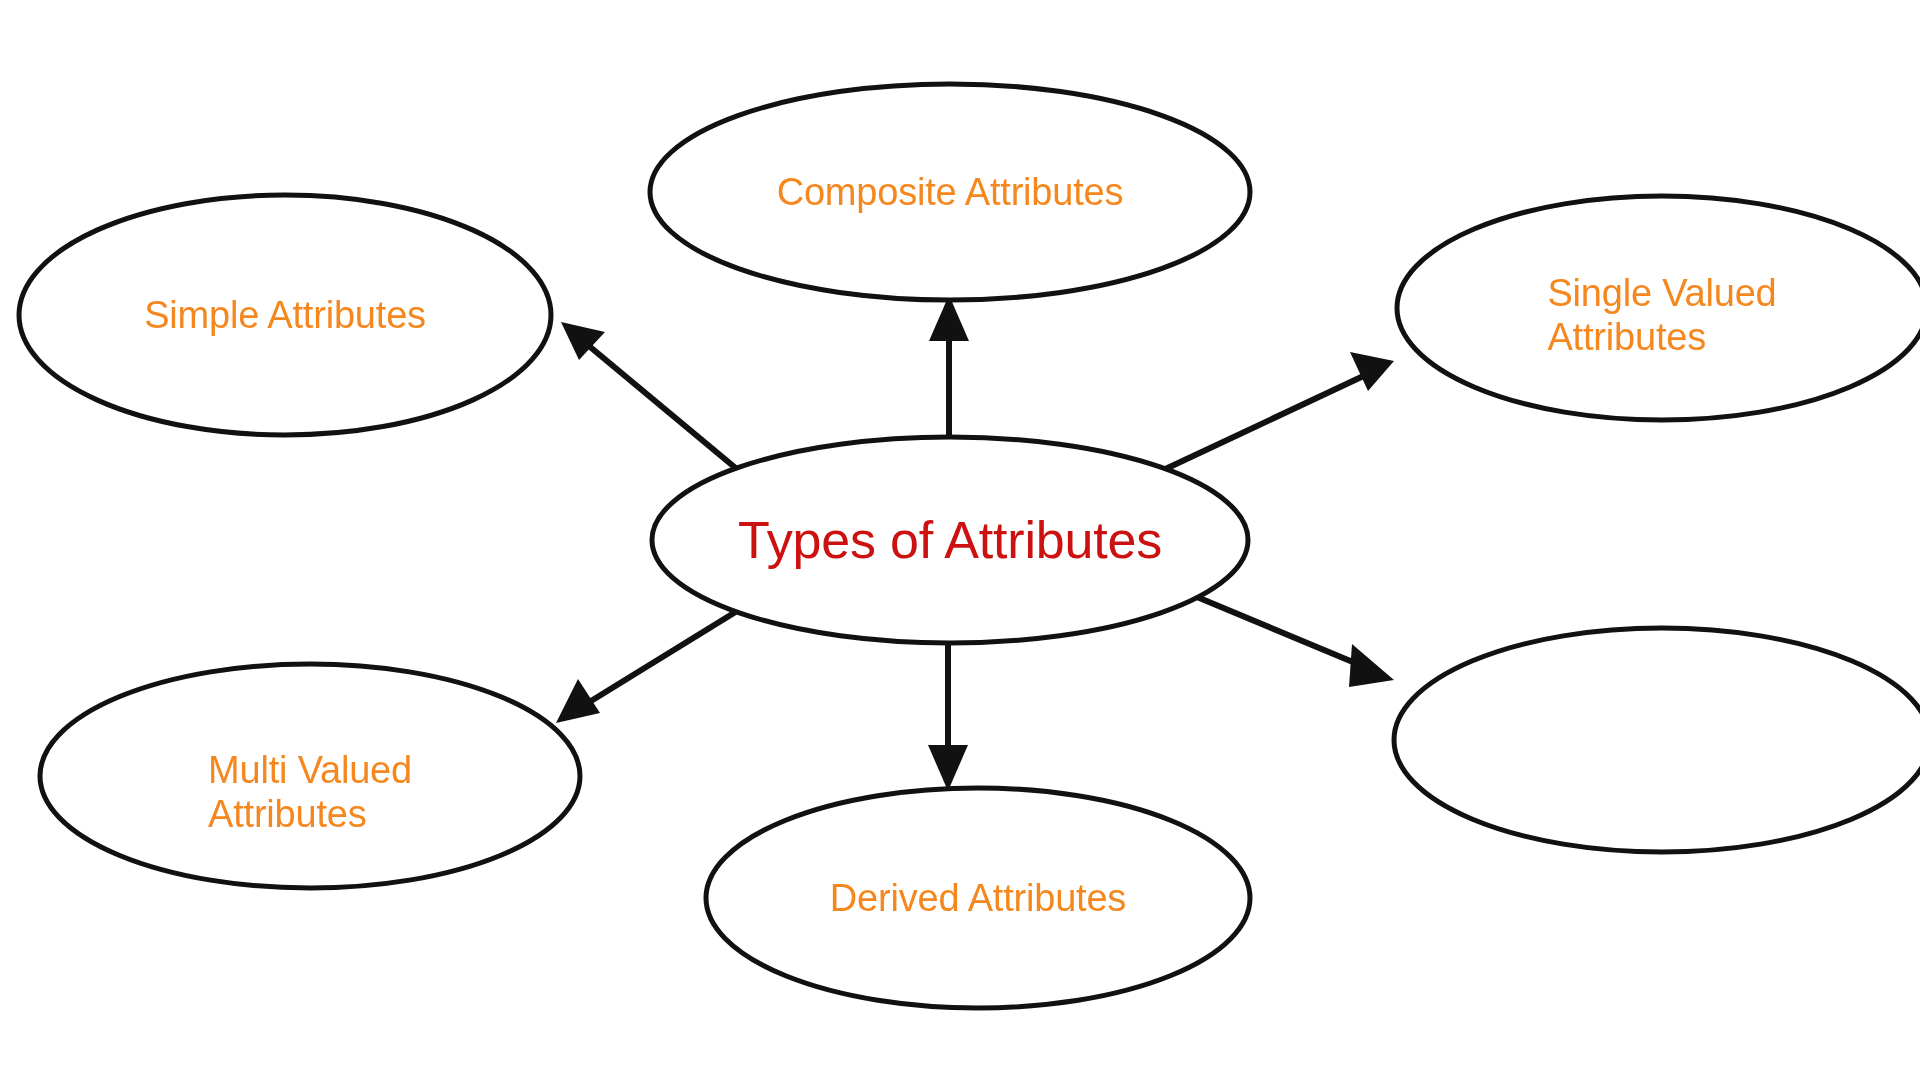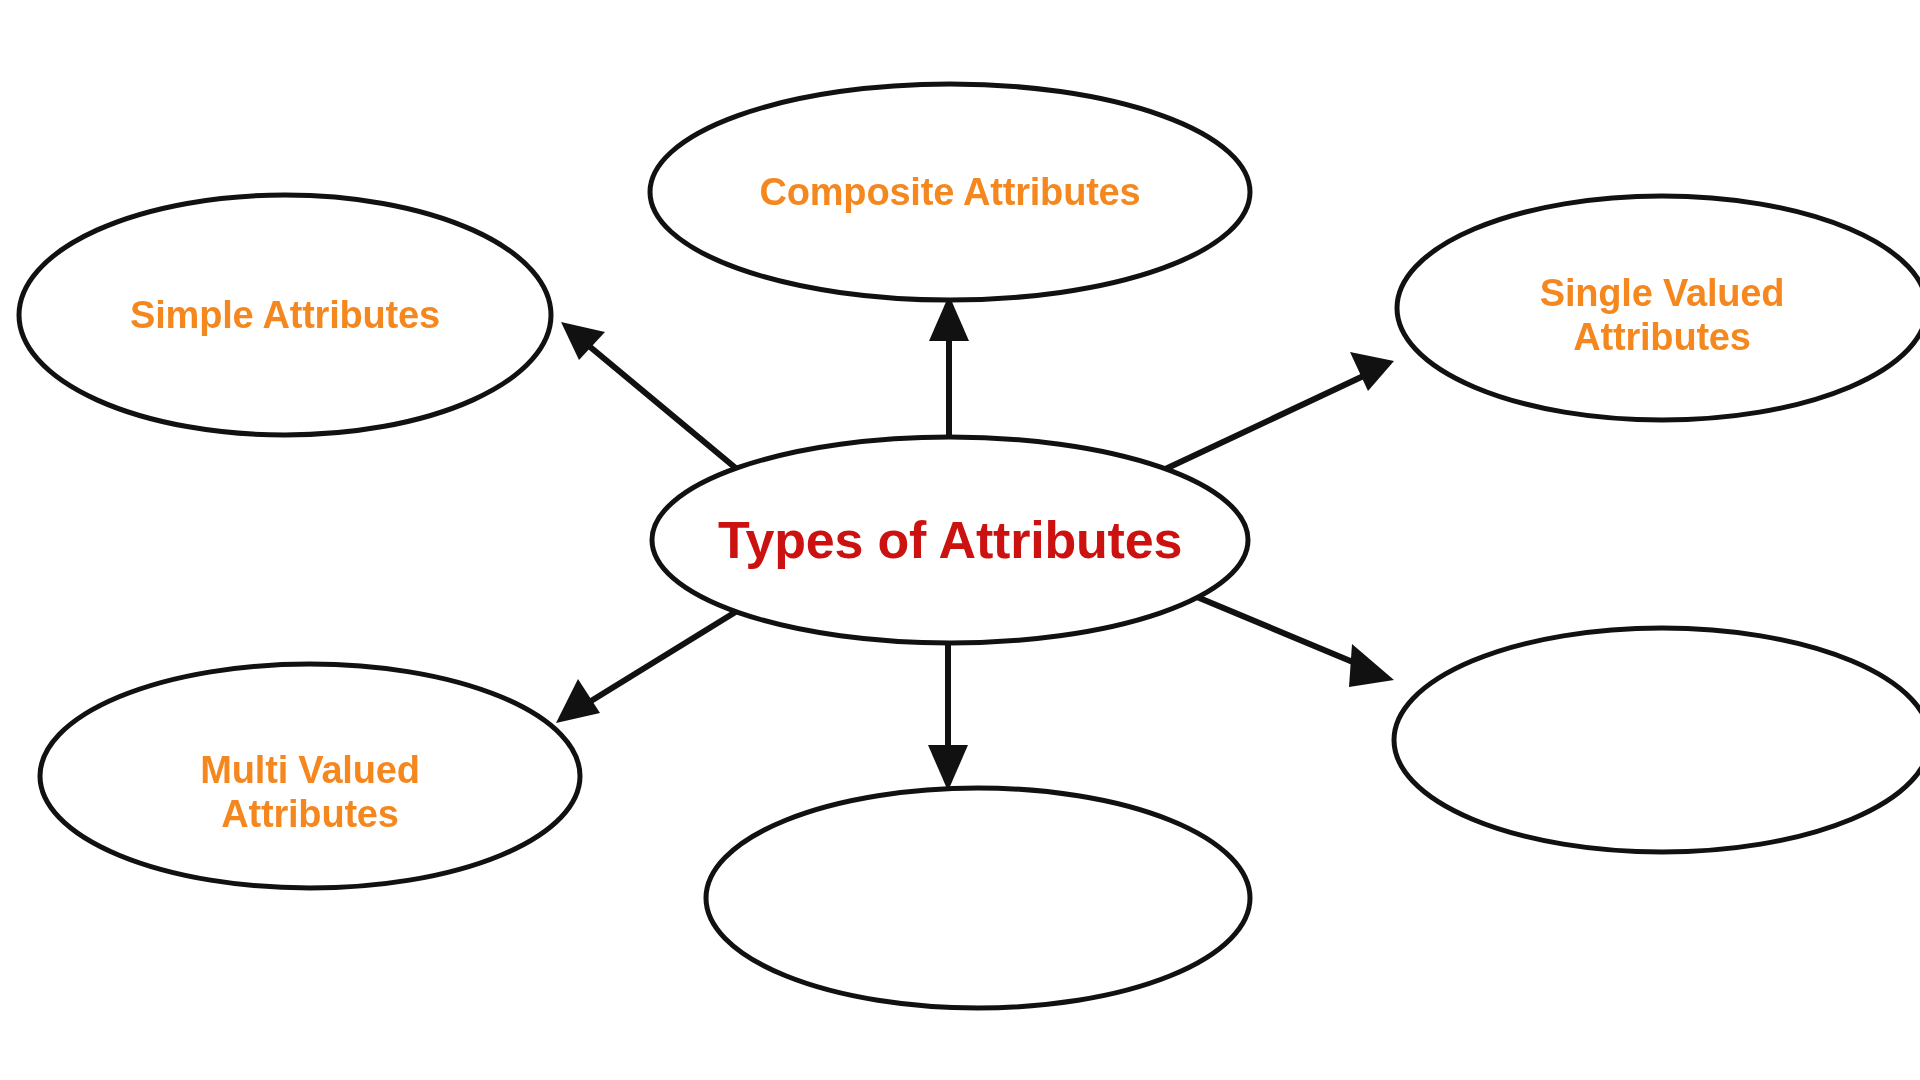--- a/index.html
+++ b/index.html
@@ -37,23 +37,23 @@
     fill: none;
     stroke-linecap: butt;
   }
   .arrow-head {
     fill: #111111;
     stroke: none;
   }
   .node-label {
     position: absolute;
     transform: translate(-50%, -50%);
-    text-align: center;
+    text-align: left;
     font-family: "Liberation Sans", sans-serif;
-    font-weight: bold;
+    font-weight: normal;
     line-height: 1.16;
     white-space: pre-line;
     letter-spacing: -0.2px;
     pointer-events: none;
     user-select: none;
   }
   .label-branch {
     color: #F5871F;
     font-size: 38px;
   }
@@ -119,19 +119,20 @@
   </svg>
 
   <div class="node-label label-branch" style="left:285px; top:315px;">Simple Attributes</div>
 
   <div class="node-label label-branch" style="left:950px; top:192px;">Composite Attributes</div>
 
   <div class="node-label label-branch" style="left:1662px; top:308px;margin-top:7px;">Single Valued
 Attributes</div>
 
 
+  <div class="node-label label-branch" style="left:978px; top:898px;">Derived Attributes</div>
 
   <div class="node-label label-branch" style="left:310px; top:776px;margin-top:16px;">Multi Valued
 Attributes</div>
 
   <div class="node-label label-center" style="left:950px; top:540px;">Types of Attributes</div>
 
 </div>
 
 </body></html>

